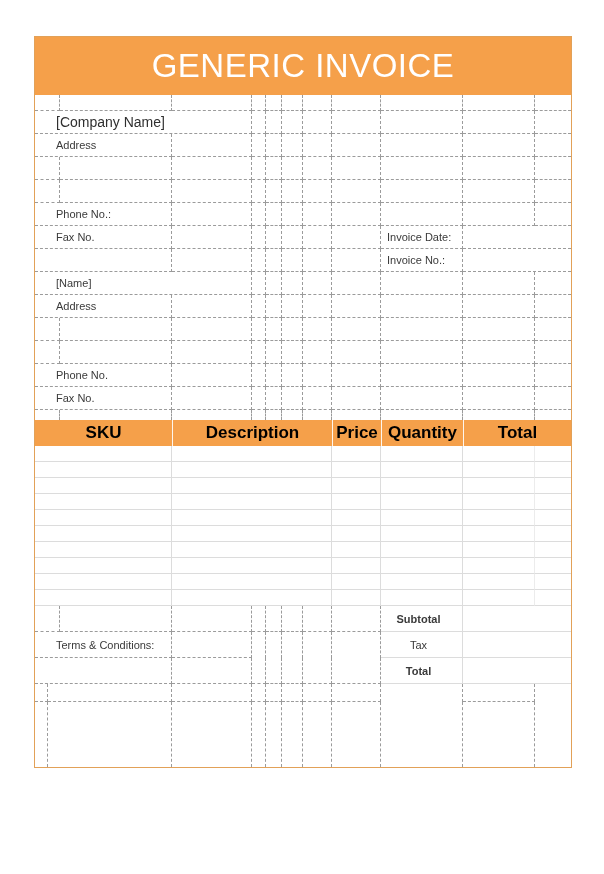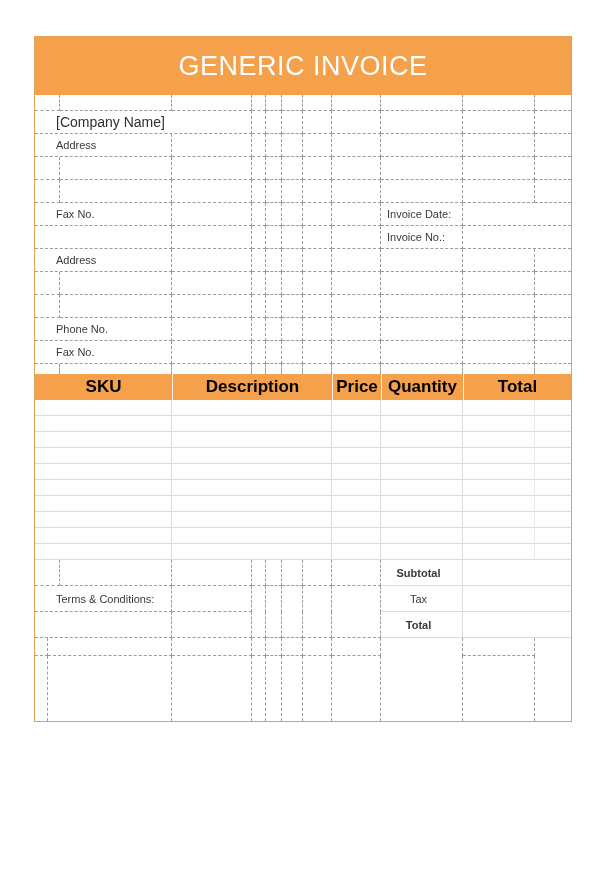--- a/index.html
+++ b/index.html
@@ -5,21 +5,21 @@
   html,body{margin:0;padding:0;}
   body{
     width:604px;height:874px;background:#ffffff;position:relative;
     font-family:"Liberation Sans", sans-serif;color:#3a3a3a;
   }
   .sheet{
     position:absolute;left:34px;top:36px;width:536px;
     border:1px solid #e2a158;background:#ffffff;
   }
   .band{height:58px;background:#f5a04a;display:flex;align-items:center;justify-content:center;}
-  .title{color:#ffffff;font-size:27px;letter-spacing:.5px;font-weight:500;}
+  .title{color:#ffffff;font-size:33px;letter-spacing:.5px;font-weight:500;}
   table.grid{border-spacing:0;table-layout:fixed;width:536px;}
   td{padding:0;vertical-align:middle;font-size:11px;color:#3a3a3a;
      border-right:1px dashed #9b9b9b;border-bottom:1px dashed #9b9b9b;
      overflow:hidden;white-space:nowrap;}
   td:last-child{border-right:none;}
   .h16 td{height:15px;} .h23 td{height:22px;} .h11 td{height:10px;}
   .h26 td{height:25px;} .h18 td{height:17px;} .h66 td{height:65px;}
   tr.nb td{border-bottom:none;}
   .nbb{border-bottom:none !important;}
   .lbl{padding-left:21px;}
@@ -121,20 +121,32 @@
           <td></td>
       <td></td>
           <td></td>
       <td></td>
           <td></td>
       <td></td>
           <td></td>
       <td></td>
     </tr>
 
+    <tr class="h23">
+      <td colspan="3" class="lbl">Phone No.:</td>
+      <td></td>
+      <td></td>
+          <td></td>
+      <td></td>
+          <td></td>
+      <td></td>
+          <td></td>
+      <td></td>
+          <td></td>
+    </tr>
 
     <tr class="h23">
       <td colspan="3" class="lbl">Fax No.</td>
       <td></td>
       <td></td>
           <td></td>
       <td></td>
           <td></td>
       <td></td>
       <td class="meta">Invoice Date:</td>
@@ -147,20 +159,31 @@
       <td></td>
           <td></td>
       <td></td>
           <td></td>
       <td></td>
       <td class="meta">Invoice No.:</td>
       <td colspan="2"></td>
     </tr>
 
 
+    <tr class="h23">
+      <td colspan="4" class="lbl">[Name]</td>
+      <td></td>
+          <td></td>
+      <td></td>
+          <td></td>
+      <td></td>
+          <td></td>
+      <td></td>
+          <td></td>
+    </tr>
 
     <tr class="h23">
       <td colspan="3" class="lbl">Address</td>
       <td></td>
       <td></td>
           <td></td>
       <td></td>
           <td></td>
       <td></td>
           <td></td>

